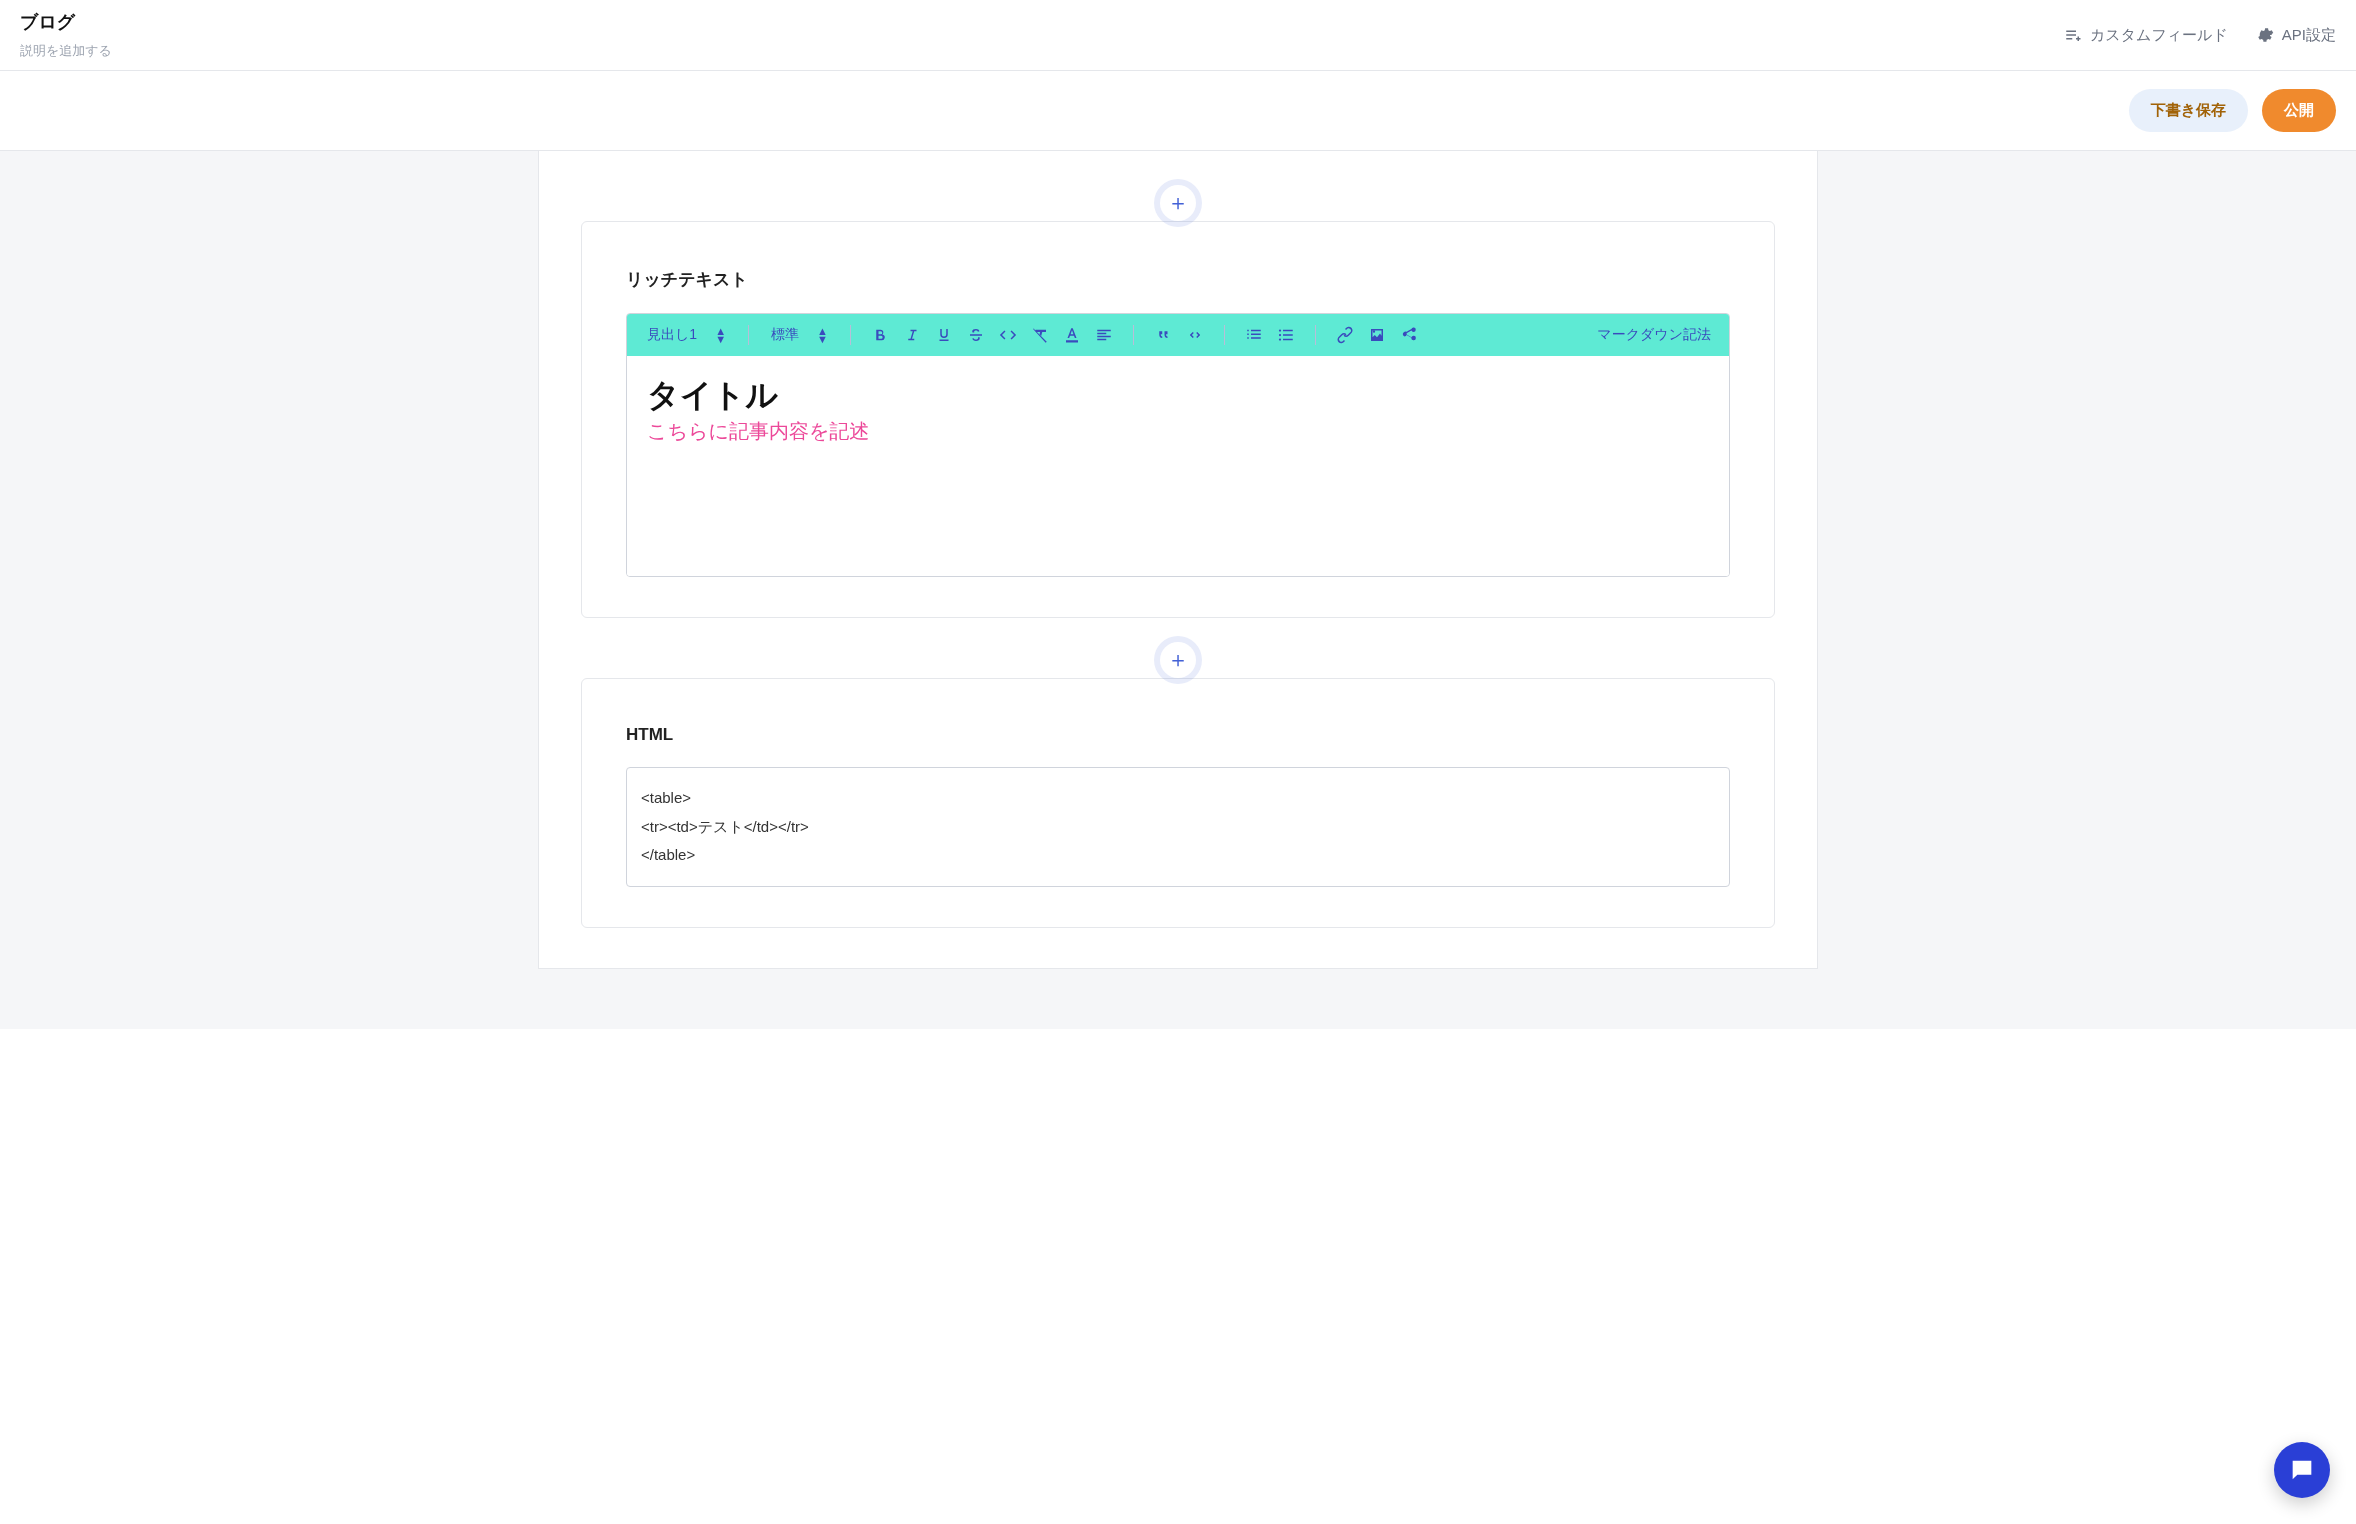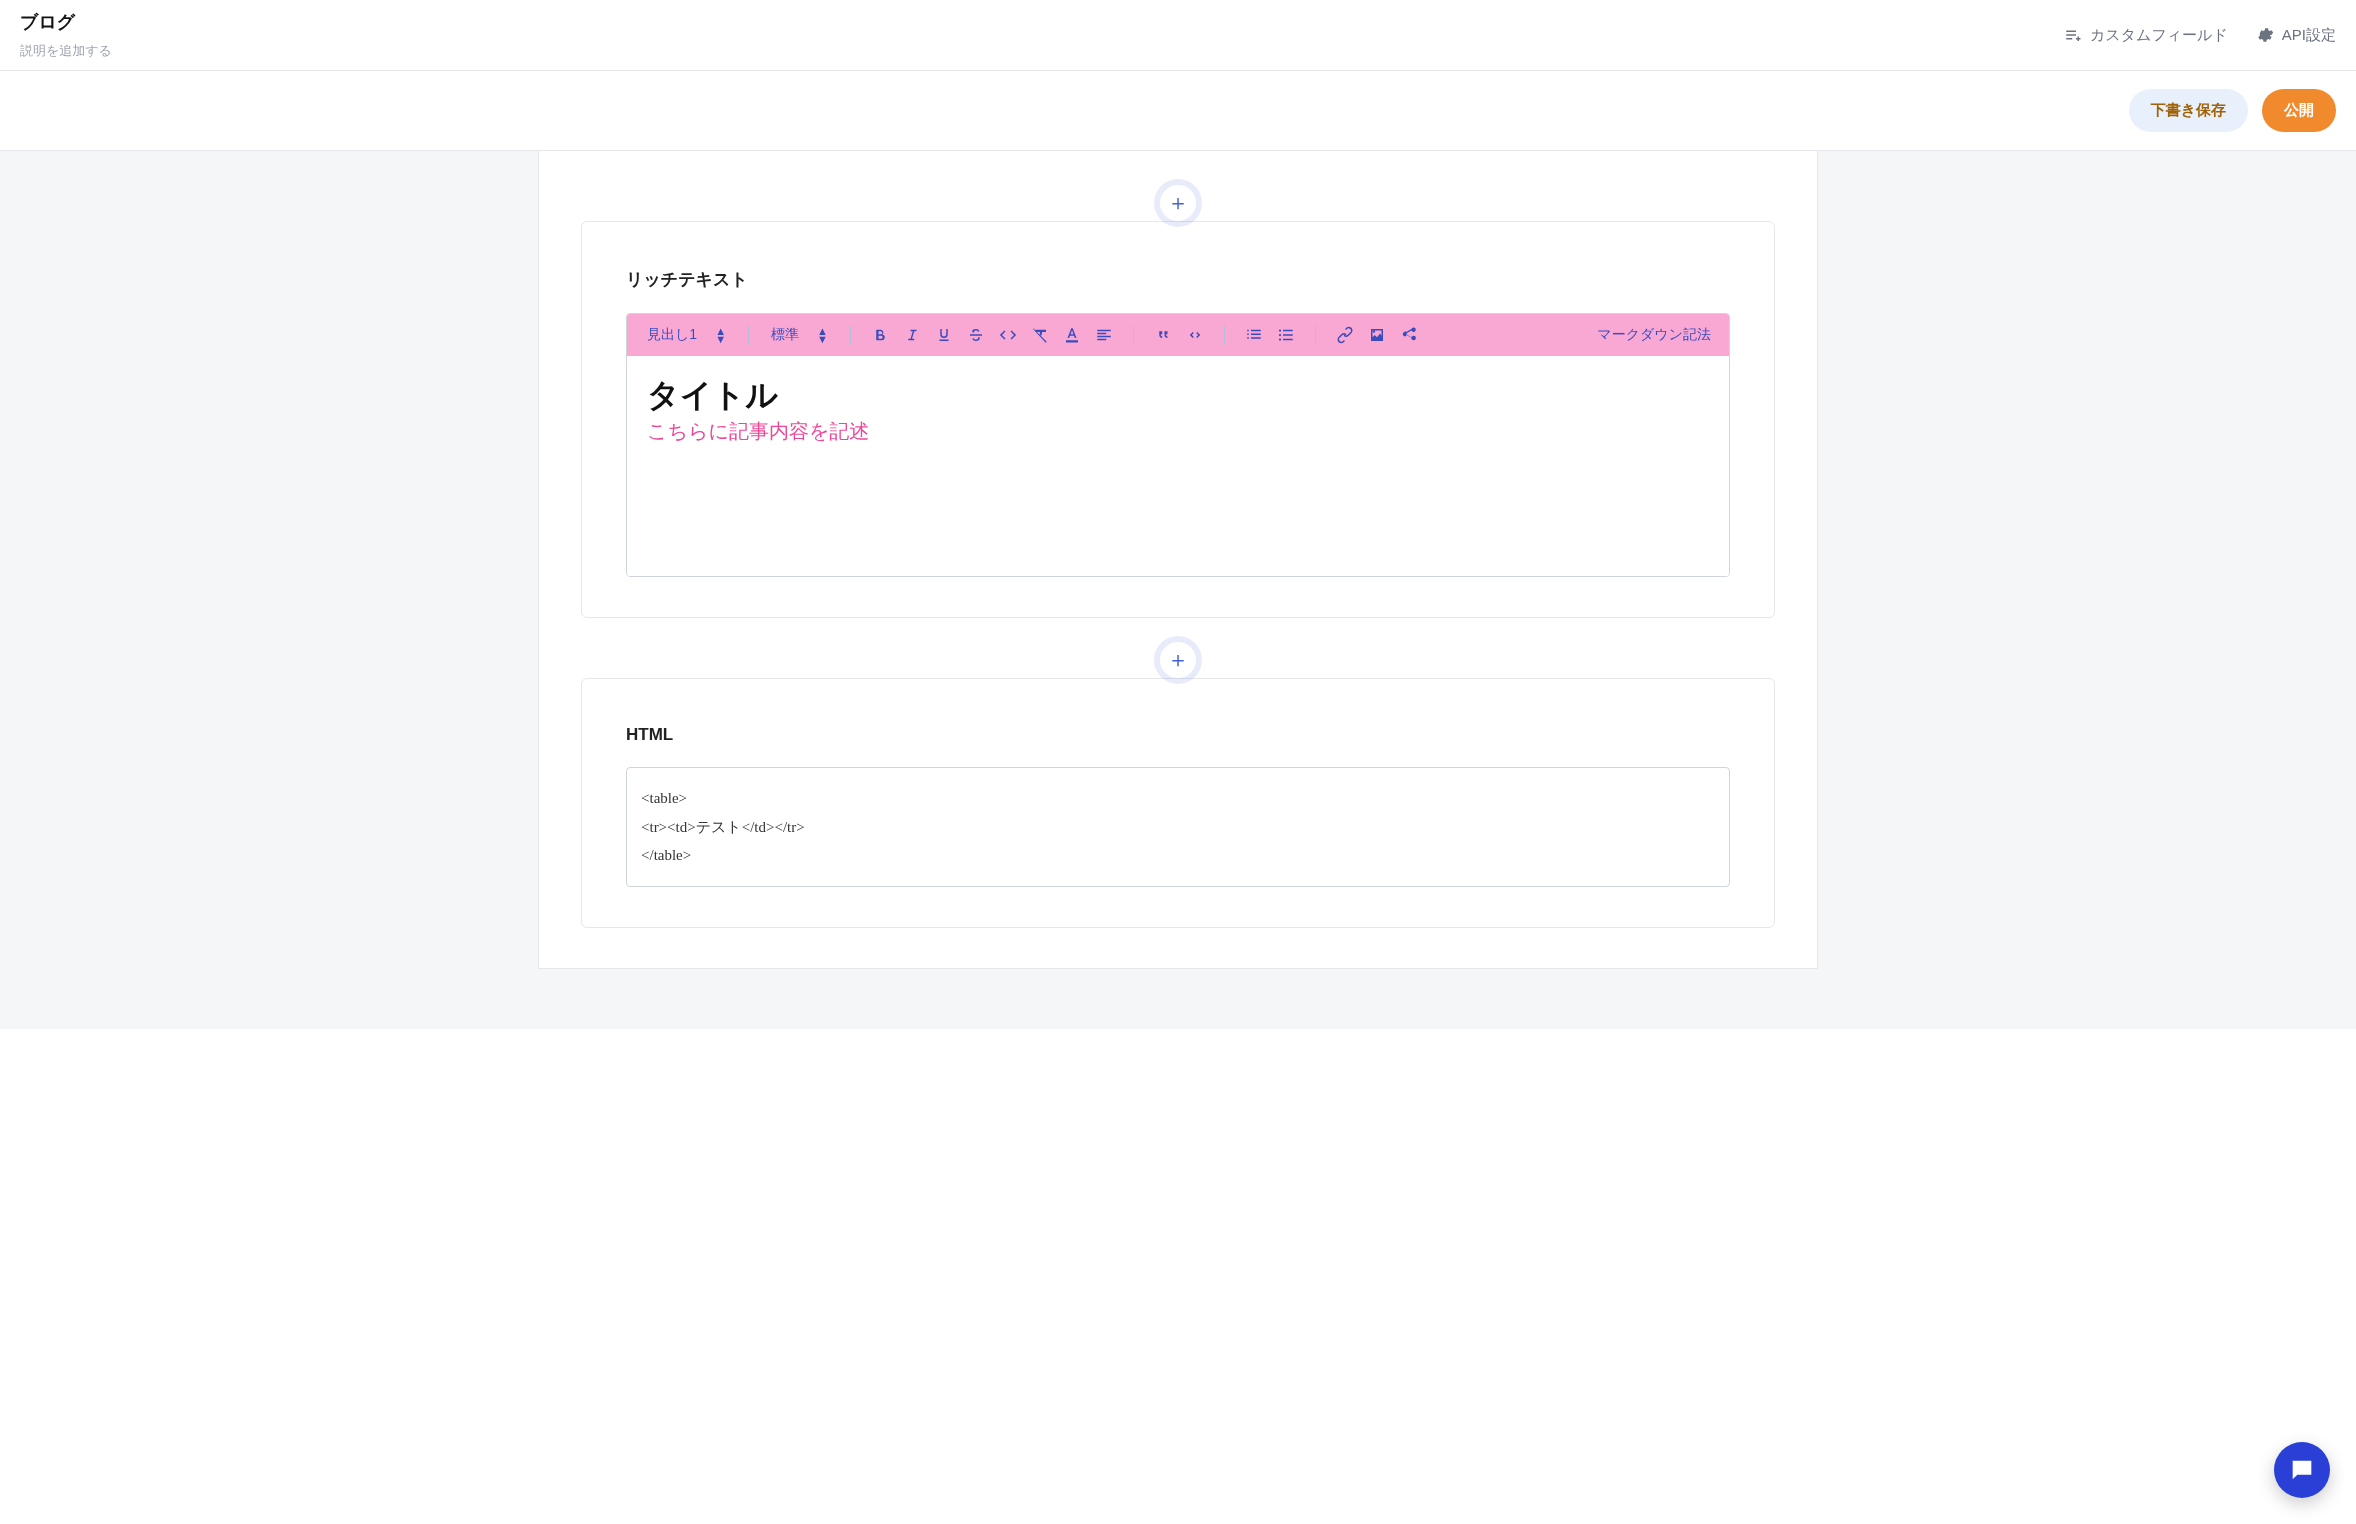--- a/index.html
+++ b/index.html
@@ -127,21 +127,21 @@
       margin-bottom: 22px;
     }
 
     
     .editor {
       border: 1px solid #d0d4dc;
       border-radius: 4px;
       overflow: hidden;
     }
     .toolbar {
-      background: #f9a8d4;
+      background: #5eead4;
       display: flex;
       align-items: center;
       padding: 8px 14px;
       gap: 6px;
       flex-wrap: nowrap;
       color: #3a4bbd;
     }
     .tb-select {
       display: flex;
       align-items: center;
@@ -197,21 +197,21 @@
     .editor-body p {
       font-size: 20px;
       color: #ec4899;
     }
 
     
     .html-area {
       border: 1px solid #d0d4dc;
       border-radius: 4px;
       padding: 16px 14px;
-      font-family: Liberation Serif, serif;
+      font-family: Liberation Sans, sans-serif;
       font-size: 15px;
       color: #333;
       line-height: 1.9;
       min-height: 120px;
     }
 
     
     .chat-fab {
       position: fixed;
       right: 26px;

